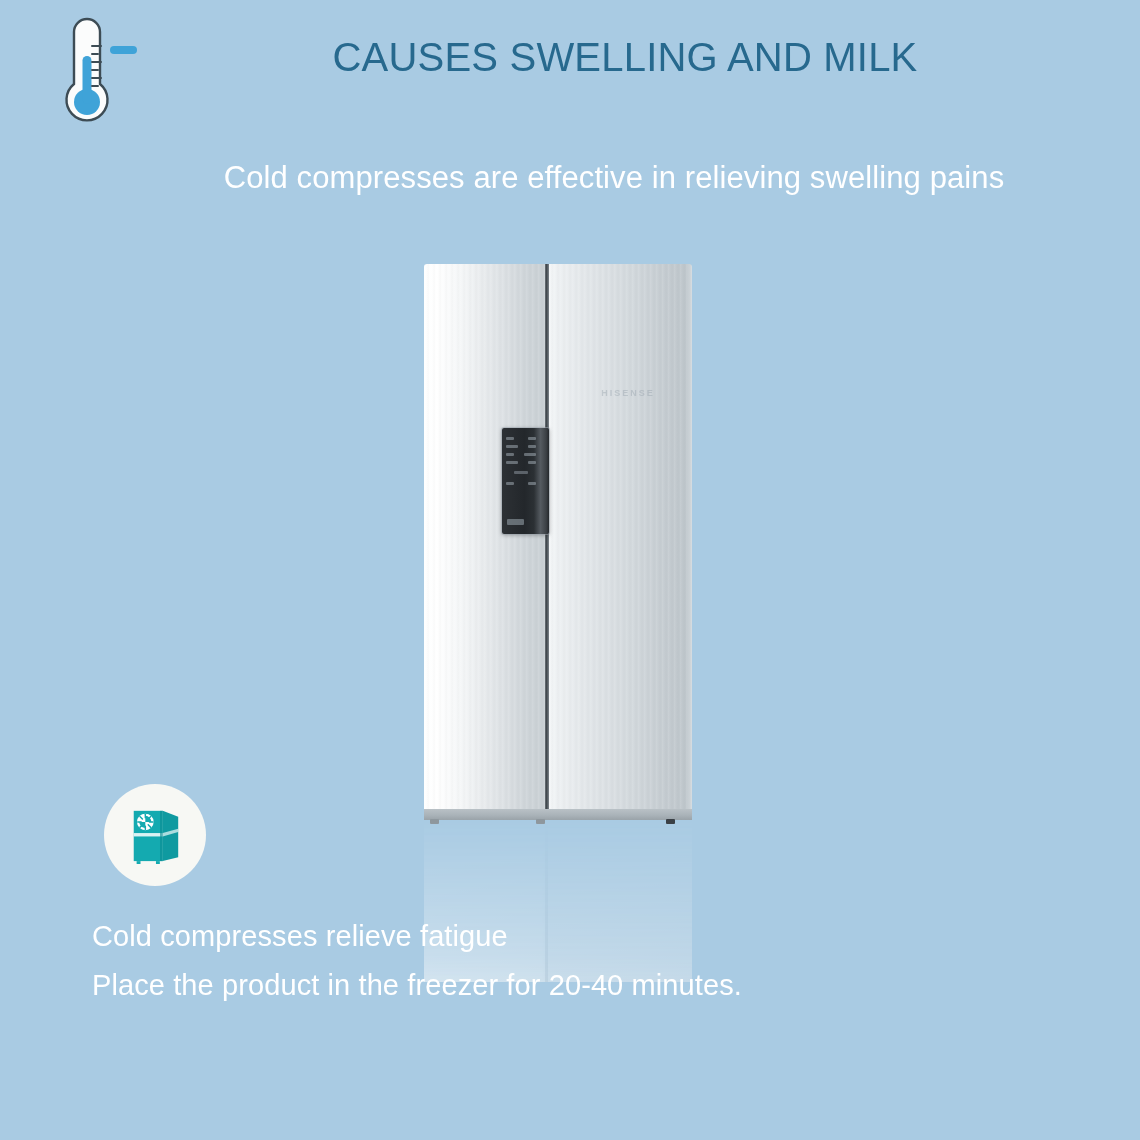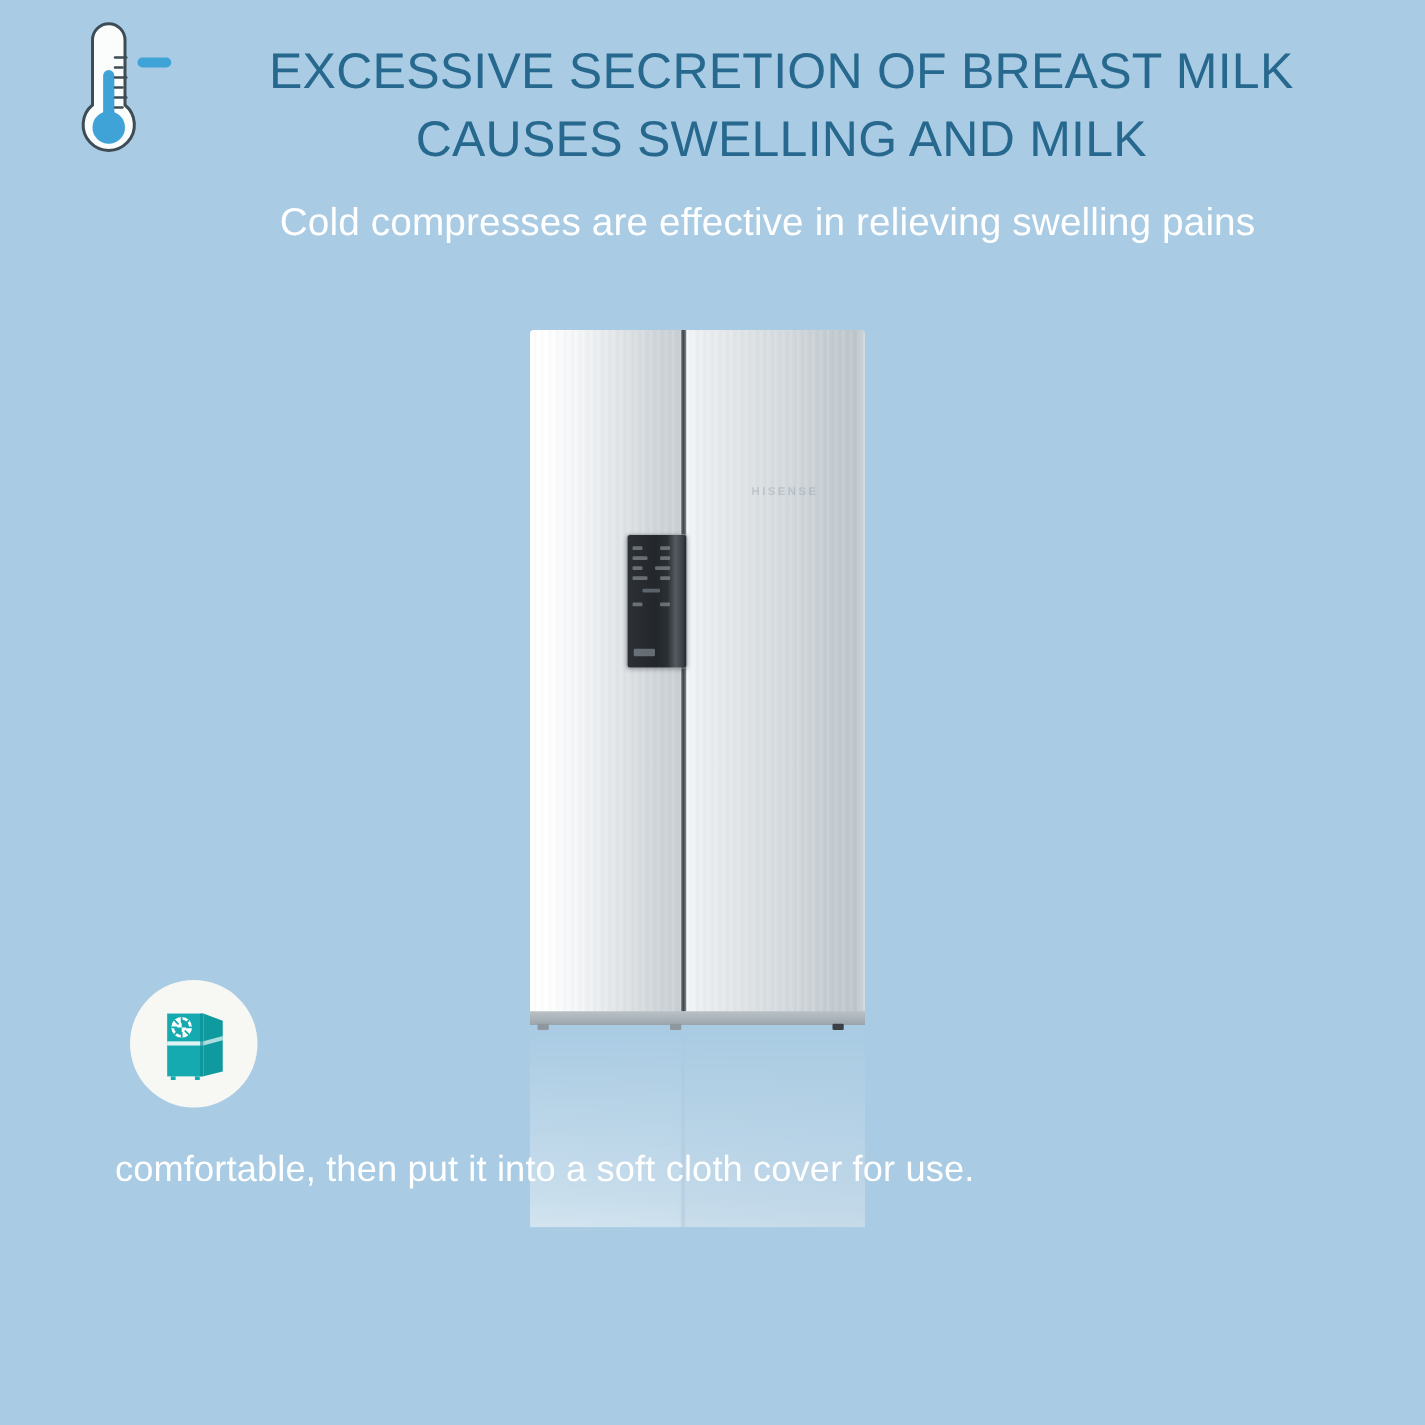--- a/index.html
+++ b/index.html
@@ -306,21 +306,20 @@
           <line x1="44" y1="54" x2="50" y2="54"></line>
           <line x1="44" y1="62" x2="53" y2="62"></line>
           <line x1="44" y1="70" x2="50" y2="70"></line>
         </g>
 
         <rect x="62" y="30" width="27" height="8" rx="4" fill="#3fa3d8"></rect>
       </svg>
     </div>
 
     <div class="title-wrap">
-      <div class="title-line">EXCESSIVE SECRETION OF BREAST MILK</div>
       <div class="title-line">CAUSES SWELLING AND MILK</div>
     </div>
 
     <div class="subtitle">Cold compresses are effective in relieving swelling pains</div>
   </div>
 
   <div class="fridge-stage">
 
     <div class="fridge">
 
@@ -395,16 +394,17 @@
       </g>
       <path d="M20 11.2 a6.3 6.3 0 0 1 6.3 6.3 L20 17.5 Z" fill="#14aab0"></path>
       <path d="M20 23.8 a6.3 6.3 0 0 1 -6.3 -6.3 L20 17.5 Z" fill="#14aab0"></path>
 
       <rect x="11" y="58" width="4" height="3" fill="#14aab0"></rect>
       <rect x="31" y="58" width="4" height="3" fill="#14aab0"></rect>
     </svg>
   </div>
 
   <div class="body-copy">
-    <div class="body-line">comfortable, then put it into a soft cloth cover for use.</div>
+    <div class="body-line">Cold compresses relieve fatigue</div>
+    <div class="body-line">Place the product in the freezer for 20-40 minutes.</div>
   </div>
 
 </div>
 
 </body></html>

